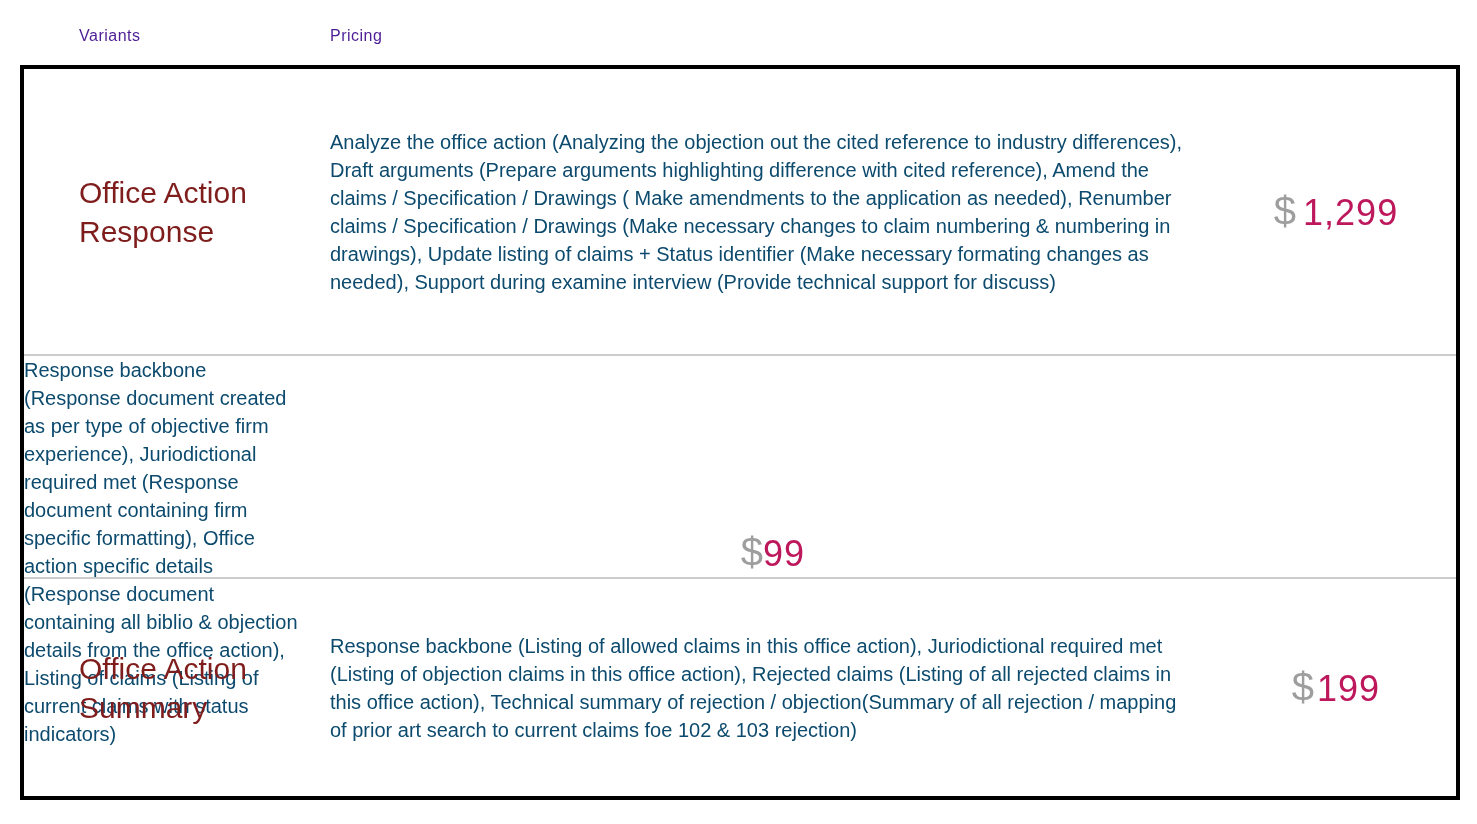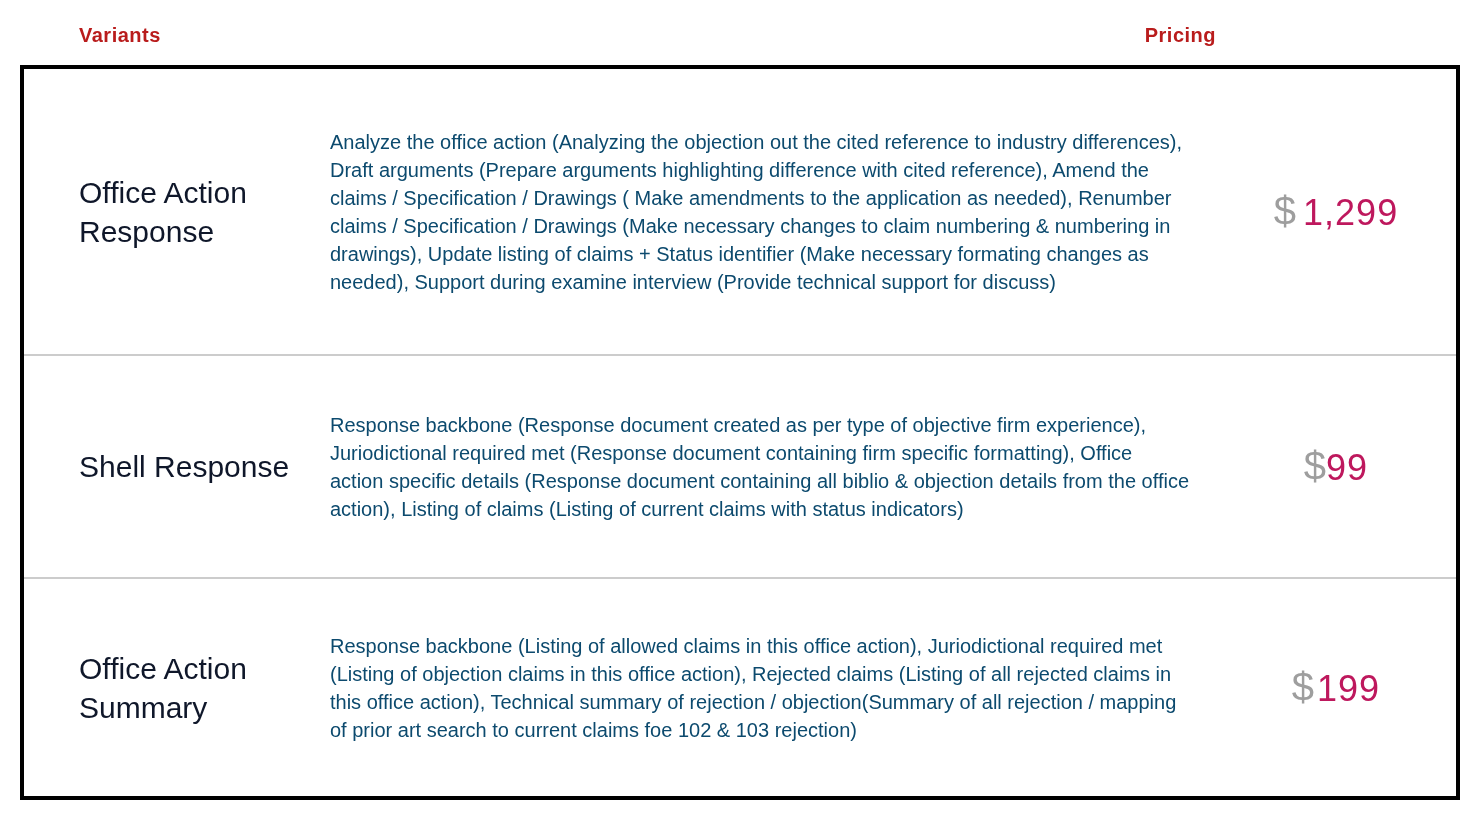--- a/index.html
+++ b/index.html
@@ -23,29 +23,29 @@
     grid-template-columns: 306px 886px 1fr;
   }
   
   .table-header {
     height: 65px;
     padding-left: 24px;
     padding-right: 17px;
     align-items: center;
   }
   .header-cell {
-    color: #b91c1c;
-    font-size: 20px;
-    font-weight: 700;
+    color: #4c1d95;
+    font-size: 16px;
+    font-weight: 400;
     letter-spacing: 0.5px;
     padding-top: 6px;
   }
   .header-variants { padding-left: 55px; text-align: left; }
   .header-description { text-align: center; padding-right: 60px; }
-  .header-pricing { text-align: right; }
+  .header-pricing { text-align: left; }
   
   .table-box {
     margin-left: 20px;
     margin-right: 17px;
     height: 735px;
     border: 4px solid #000000;
     background: #ffffff;
     display: flex;
     flex-direction: column;
   }
@@ -53,21 +53,21 @@
     align-items: center;
     width: 100%;
   }
   .row-1 { height: 287px; border-bottom: 2px solid #cccccc; }
   .row-2 { height: 223px; border-bottom: 2px solid #cccccc; }
   .row-3 { flex: 1; }
   .variant-cell {
     padding-left: 55px;
     font-size: 30px;
     line-height: 1.3;
-    color: #0f172a;
+    color: #7f1d1d;
     font-weight: 400;
   }
   .description-cell {
     font-size: 20px;
     line-height: 28px;
     color: #0c4a6e;
     padding-right: 26px;
     font-weight: 400;
   }
   .price-cell {
@@ -106,21 +106,20 @@
     <div class="cols table-row row-1">
       <div class="variant-cell">Office Action Response</div>
       <div class="description-cell">Analyze the office action (Analyzing the objection out the cited reference to industry differences), Draft arguments (Prepare arguments highlighting difference with cited reference), Amend the claims / Specification / Drawings ( Make amendments to the application as needed), Renumber claims / Specification / Drawings (Make necessary changes to claim numbering &amp; numbering in drawings), Update listing of claims + Status identifier (Make necessary formating changes as needed), Support during examine interview (Provide technical support for discuss)</div>
       <div class="price-cell">
         <span class="currency">$</span>
         <span class="amount gap-sm">1,299</span>
       </div>
     </div>
 
     <div class="cols table-row row-2">
-      <div class="variant-cell">Shell Response</div>
       <div class="description-cell">Response backbone (Response document created as per type of objective firm experience), Juriodictional required met (Response document containing firm specific formatting), Office action specific details (Response document containing all biblio &amp; objection details from the office action), Listing of claims (Listing of current claims with status indicators)</div>
       <div class="price-cell">
         <span class="currency">$</span>
         <span class="amount gap-md">99</span>
       </div>
     </div>
 
     <div class="cols table-row row-3">
       <div class="variant-cell">Office Action Summary</div>
       <div class="description-cell">Response backbone (Listing of allowed claims in this office action), Juriodictional required met (Listing of objection claims in this office action), Rejected claims (Listing of all rejected claims in this office action), Technical summary of rejection / objection(Summary of all rejection / mapping of prior art search to current claims foe 102 &amp; 103 rejection)</div>

